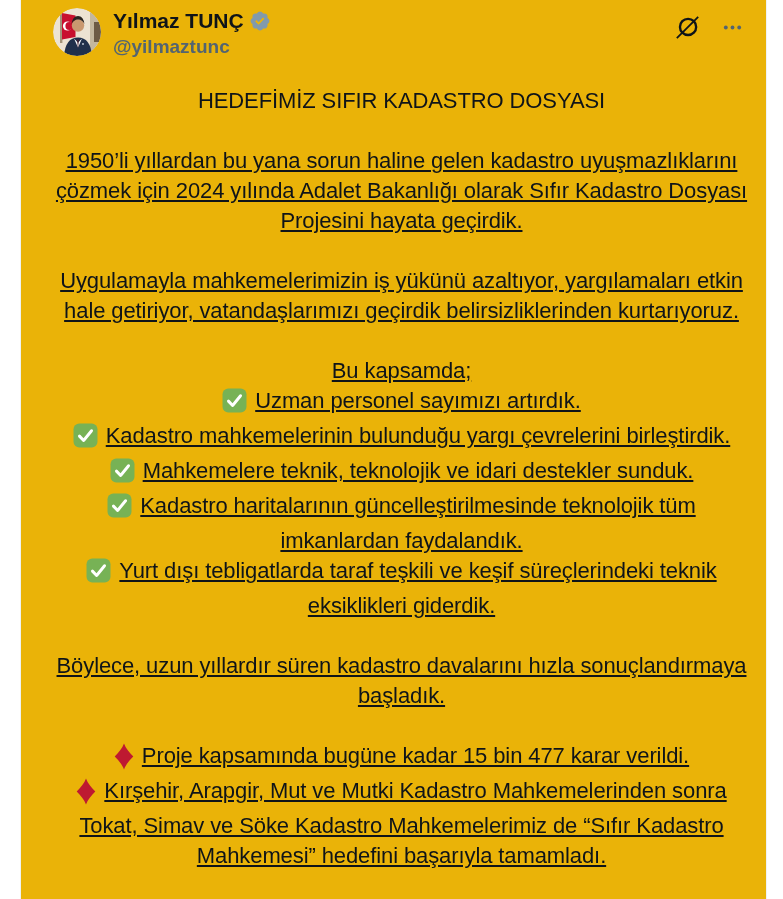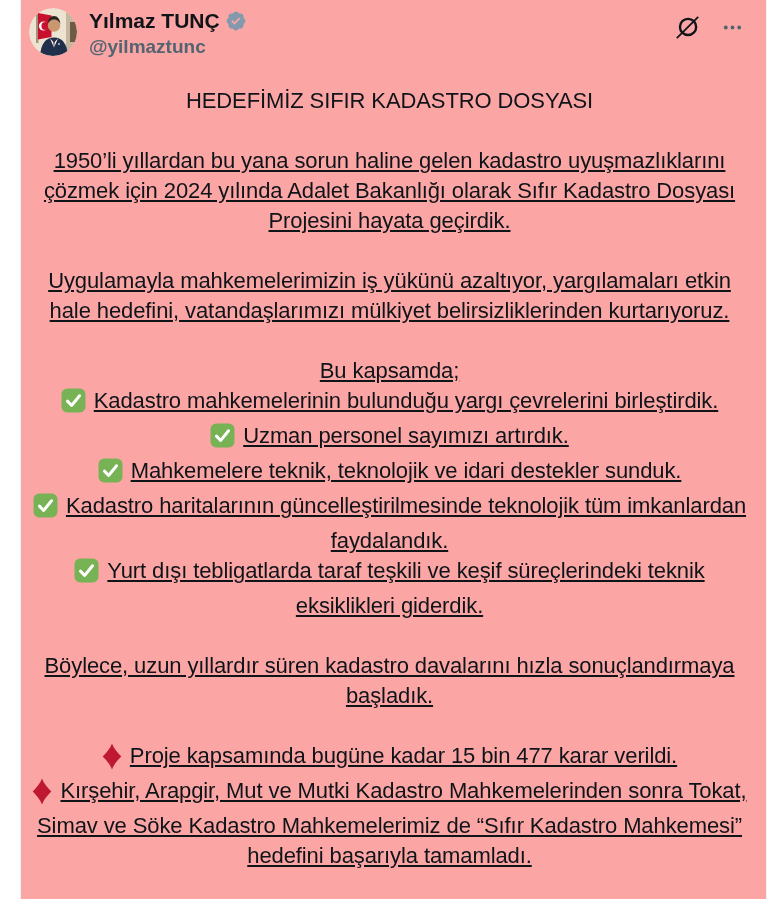--- a/index.html
+++ b/index.html
@@ -10,22 +10,22 @@
     font-family: "Liberation Sans", "DejaVu Sans", sans-serif;
     overflow: hidden;
     position: relative;
   }
   .column {
     position: absolute;
     left: 20px; top: 0;
     width: 747px; height: 100%;
     border-left: 1px solid #eff3f4;
     border-right: 1px solid #eff3f4;
-    background: #fca5a5;
-    padding: 8px 16px 0 8px;
+    background: #eab308;
+    padding: 8px 16px 0 32px;
   }
   .tweet-header { display: flex; align-items: flex-start; }
   .avatar {
     width: 48px; height: 48px; border-radius: 50%;
     overflow: hidden; flex: 0 0 48px; cursor: pointer;
   }
   .avatar svg { display: block; width: 48px; height: 48px; }
   .user-block { margin-left: 12px; min-width: 0; }
   .name-row { display: flex; align-items: center; gap: 5px; height: 26px; }
   .display-name {
@@ -116,32 +116,32 @@
   </div>
 
   <div class="tweet-body" id="tweet-body">
       <div class="tweet-paragraph">
         <div class="tweet-line">HEDEFİMİZ SIFIR KADASTRO DOSYASI</div>
       </div>
       <div class="tweet-paragraph">
         <div class="tweet-line">1950’li yıllardan bu yana sorun haline gelen kadastro uyuşmazlıklarını çözmek için 2024 yılında Adalet Bakanlığı olarak Sıfır Kadastro Dosyası Projesini hayata geçirdik.</div>
       </div>
       <div class="tweet-paragraph">
-        <div class="tweet-line">Uygulamayla mahkemelerimizin iş yükünü azaltıyor, yargılamaları etkin hale hedefini, vatandaşlarımızı mülkiyet belirsizliklerinden kurtarıyoruz.</div>
+        <div class="tweet-line">Uygulamayla mahkemelerimizin iş yükünü azaltıyor, yargılamaları etkin hale getiriyor, vatandaşlarımızı geçirdik belirsizliklerinden kurtarıyoruz.</div>
       </div>
       <div class="tweet-paragraph">
         <div class="tweet-line">Bu kapsamda;</div>
         <div class="tweet-line"><span class="bullet-icon check"><svg viewBox="0 0 24 24">
               <rect x="0.5" y="0.5" width="23" height="23" rx="5.5" fill="#77b255"></rect>
               <path d="M6.2 12.6 l4 4.2 l7.6-9.4" fill="none" stroke="#ffffff" stroke-width="2.8" stroke-linecap="round" stroke-linejoin="round"></path>
-            </svg></span>Kadastro mahkemelerinin bulunduğu yargı çevrelerini birleştirdik.</div>
+            </svg></span>Uzman personel sayımızı artırdık.</div>
         <div class="tweet-line"><span class="bullet-icon check"><svg viewBox="0 0 24 24">
               <rect x="0.5" y="0.5" width="23" height="23" rx="5.5" fill="#77b255"></rect>
               <path d="M6.2 12.6 l4 4.2 l7.6-9.4" fill="none" stroke="#ffffff" stroke-width="2.8" stroke-linecap="round" stroke-linejoin="round"></path>
-            </svg></span>Uzman personel sayımızı artırdık.</div>
+            </svg></span>Kadastro mahkemelerinin bulunduğu yargı çevrelerini birleştirdik.</div>
         <div class="tweet-line"><span class="bullet-icon check"><svg viewBox="0 0 24 24">
               <rect x="0.5" y="0.5" width="23" height="23" rx="5.5" fill="#77b255"></rect>
               <path d="M6.2 12.6 l4 4.2 l7.6-9.4" fill="none" stroke="#ffffff" stroke-width="2.8" stroke-linecap="round" stroke-linejoin="round"></path>
             </svg></span>Mahkemelere teknik, teknolojik ve idari destekler sunduk.</div>
         <div class="tweet-line"><span class="bullet-icon check"><svg viewBox="0 0 24 24">
               <rect x="0.5" y="0.5" width="23" height="23" rx="5.5" fill="#77b255"></rect>
               <path d="M6.2 12.6 l4 4.2 l7.6-9.4" fill="none" stroke="#ffffff" stroke-width="2.8" stroke-linecap="round" stroke-linejoin="round"></path>
             </svg></span>Kadastro haritalarının güncelleştirilmesinde teknolojik tüm imkanlardan faydalandık.</div>
         <div class="tweet-line"><span class="bullet-icon check"><svg viewBox="0 0 24 24">
               <rect x="0.5" y="0.5" width="23" height="23" rx="5.5" fill="#77b255"></rect>

